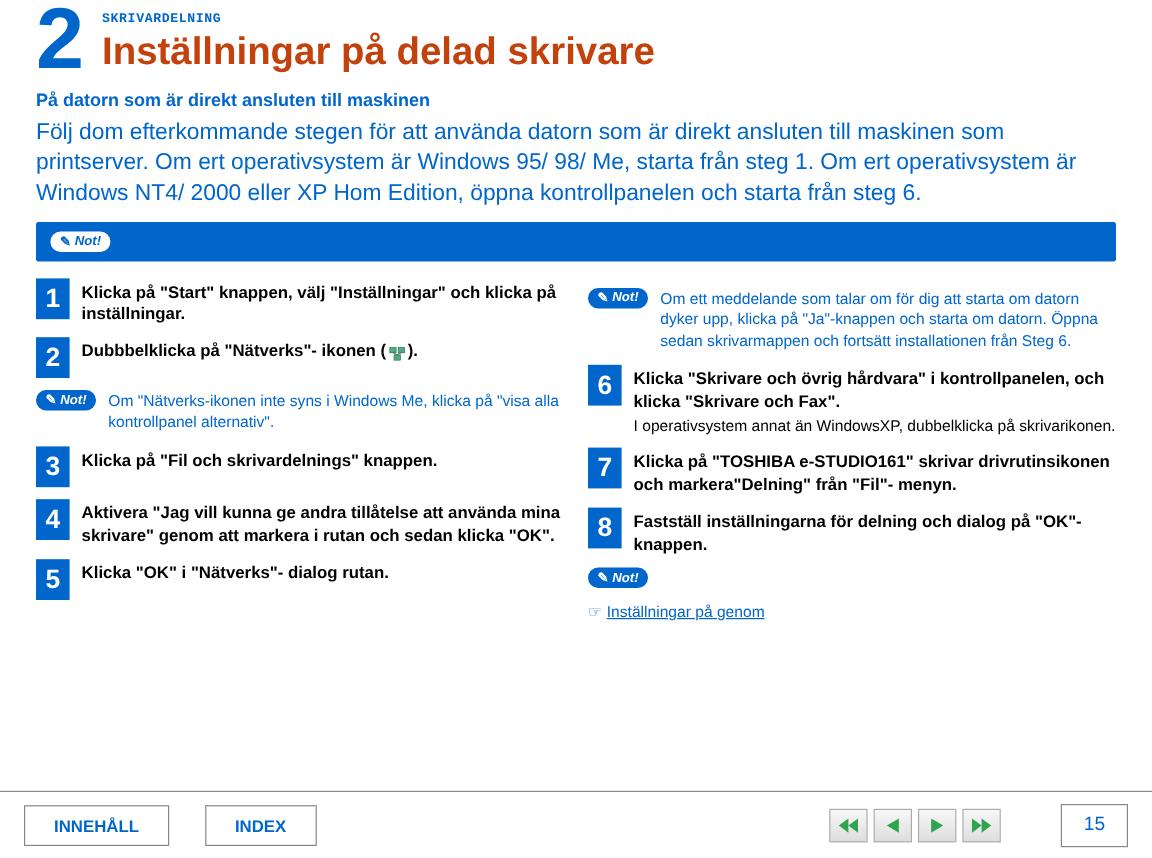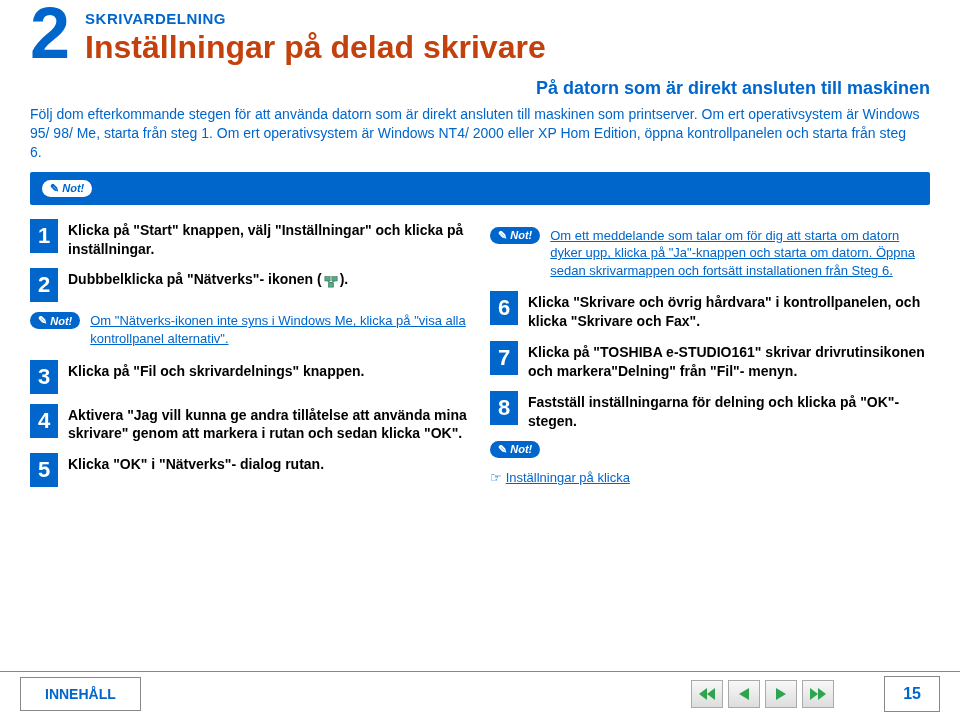--- a/index.html
+++ b/index.html
@@ -20,39 +20,39 @@
     color: #0066cc;
     font-size: 72px;
     font-weight: bold;
     line-height: 0.8;
     margin-top: -5px;
   }
   .header-text { flex: 1; }
   .section-label {
     color: #0066cc;
     font-weight: bold;
-    font-size: 15px;
+    font-size: 11px;
     letter-spacing: 0.5px;
+    font-family: Liberation Mono, monospace;
   }
   .title {
     color: #c2410c;
     font-size: 32px;
     font-weight: bold;
     margin-top: 2px;
   }
   .subtitle {
     color: #0066cc;
-    font-size: 18px;
+    font-size: 15px;
     font-weight: bold;
     margin-top: 12px;
-    text-align: right;
   }
   .intro {
     color: #0066cc;
-    font-size: 14px;
+    font-size: 19px;
     line-height: 1.35;
     margin-top: 6px;
     padding-right: 10px;
   }
   .note-bar {
     background: #0066cc;
     color: #fff;
     display: flex;
     align-items: center;
     gap: 12px;
@@ -128,21 +128,20 @@
   .inline-note {
     display: flex;
     gap: 10px;
     align-items: flex-start;
     margin: 8px 0 12px 0;
   }
   .inline-note-text {
     color: #0066cc;
     font-size: 13px;
     line-height: 1.35;
-    text-decoration: underline;
   }
   .net-icon {
     display: inline-block;
     width: 14px;
     height: 14px;
     vertical-align: middle;
     margin: 0 2px;
   }
   .help-icon {
     display: inline-flex;
@@ -163,21 +162,21 @@
     font-size: 13px;
     color: #0066cc;
   }
   .link-row .hand { margin-right: 4px; }
   .link-underline { text-decoration: underline; color: #0066cc; }
   .footer {
     position: absolute;
     bottom: 0;
     left: 0;
     right: 0;
-    height: 44px;
+    height: 56px;
     border-top: 1px solid #888;
     display: flex;
     align-items: center;
     padding: 0 20px;
     gap: 30px;
     margin-top: 21px;
   }
   .footer-btn {
     border: 1px solid #888;
     padding: 8px 24px;
@@ -197,21 +196,21 @@
     justify-content: center;
     cursor: pointer;
     border: 1px solid #aaa;
     background: linear-gradient(#f8f8f8,#ddd);
   }
   .arrow-btn svg { display: block; }
   .page-num {
     border: 1px solid #888;
     padding: 8px 18px;
     font-size: 16px;
-    font-weight: bold;
+    font-weight: normal;
     color: #0066cc;
     margin-left: 20px;
     background: #fff;
   }
 </style>
 </head>
 <body>
 
 <div class="page">
   <div class="header-row">
@@ -280,47 +279,49 @@
           <span class="pencil">✎</span>
           <span>Not!</span>
         </span>
         <span class="inline-note-text">Om ett meddelande som talar om för dig att starta om datorn dyker upp, klicka på "Ja"-knappen och starta om datorn. Öppna sedan skrivarmappen och fortsätt installationen från Steg 6.</span>
       </div>
 
       <div class="step">
         <div class="step-num">6</div>
         <div>
           <div class="step-text">Klicka "Skrivare och övrig hårdvara" i kontrollpanelen, och klicka "Skrivare och Fax".</div>
+          <div class="step-sub">I operativsystem annat än WindowsXP, dubbelklicka på skrivarikonen.</div>
         </div>
       </div>
       <div class="step">
         <div class="step-num">7</div>
         <div class="step-text">Klicka på "TOSHIBA e-STUDIO161" skrivar drivrutinsikonen och markera"Delning" från "Fil"- menyn.</div>
       </div>
       <div class="step">
         <div class="step-num">8</div>
-        <div class="step-text">Fastställ inställningarna för delning och klicka på "OK"- stegen.</div>
+        <div class="step-text">Fastställ inställningarna för delning och dialog på "OK"- knappen.</div>
       </div>
 
       <div class="inline-note">
         <span class="note-pill-blue">
           <span class="pencil">✎</span>
           <span>Not!</span>
         </span>
       </div>
 
       <div class="link-row">
-        <span class="hand">☞</span><a href="#" class="link-underline">Inställningar på klicka</a>
+        <span class="hand">☞</span><a href="#" class="link-underline">Inställningar på genom</a>
       </div>
     </div>
   </div>
 </div>
 
 <div class="footer">
   <button class="footer-btn">INNEHÅLL</button>
+  <button class="footer-btn">INDEX</button>
   <div class="footer-spacer"></div>
   <div class="nav-arrows">
     <div class="arrow-btn">
       <svg width="18" height="14" viewBox="0 0 18 14">
           <polygon points="9,7 17,1 17,13" fill="#2ea44f"></polygon>
           <polygon points="1,7 9,1 9,13" fill="#2ea44f"></polygon>
         </svg>
     </div>
     <div class="arrow-btn">
       <svg width="14" height="14" viewBox="0 0 14 14">

